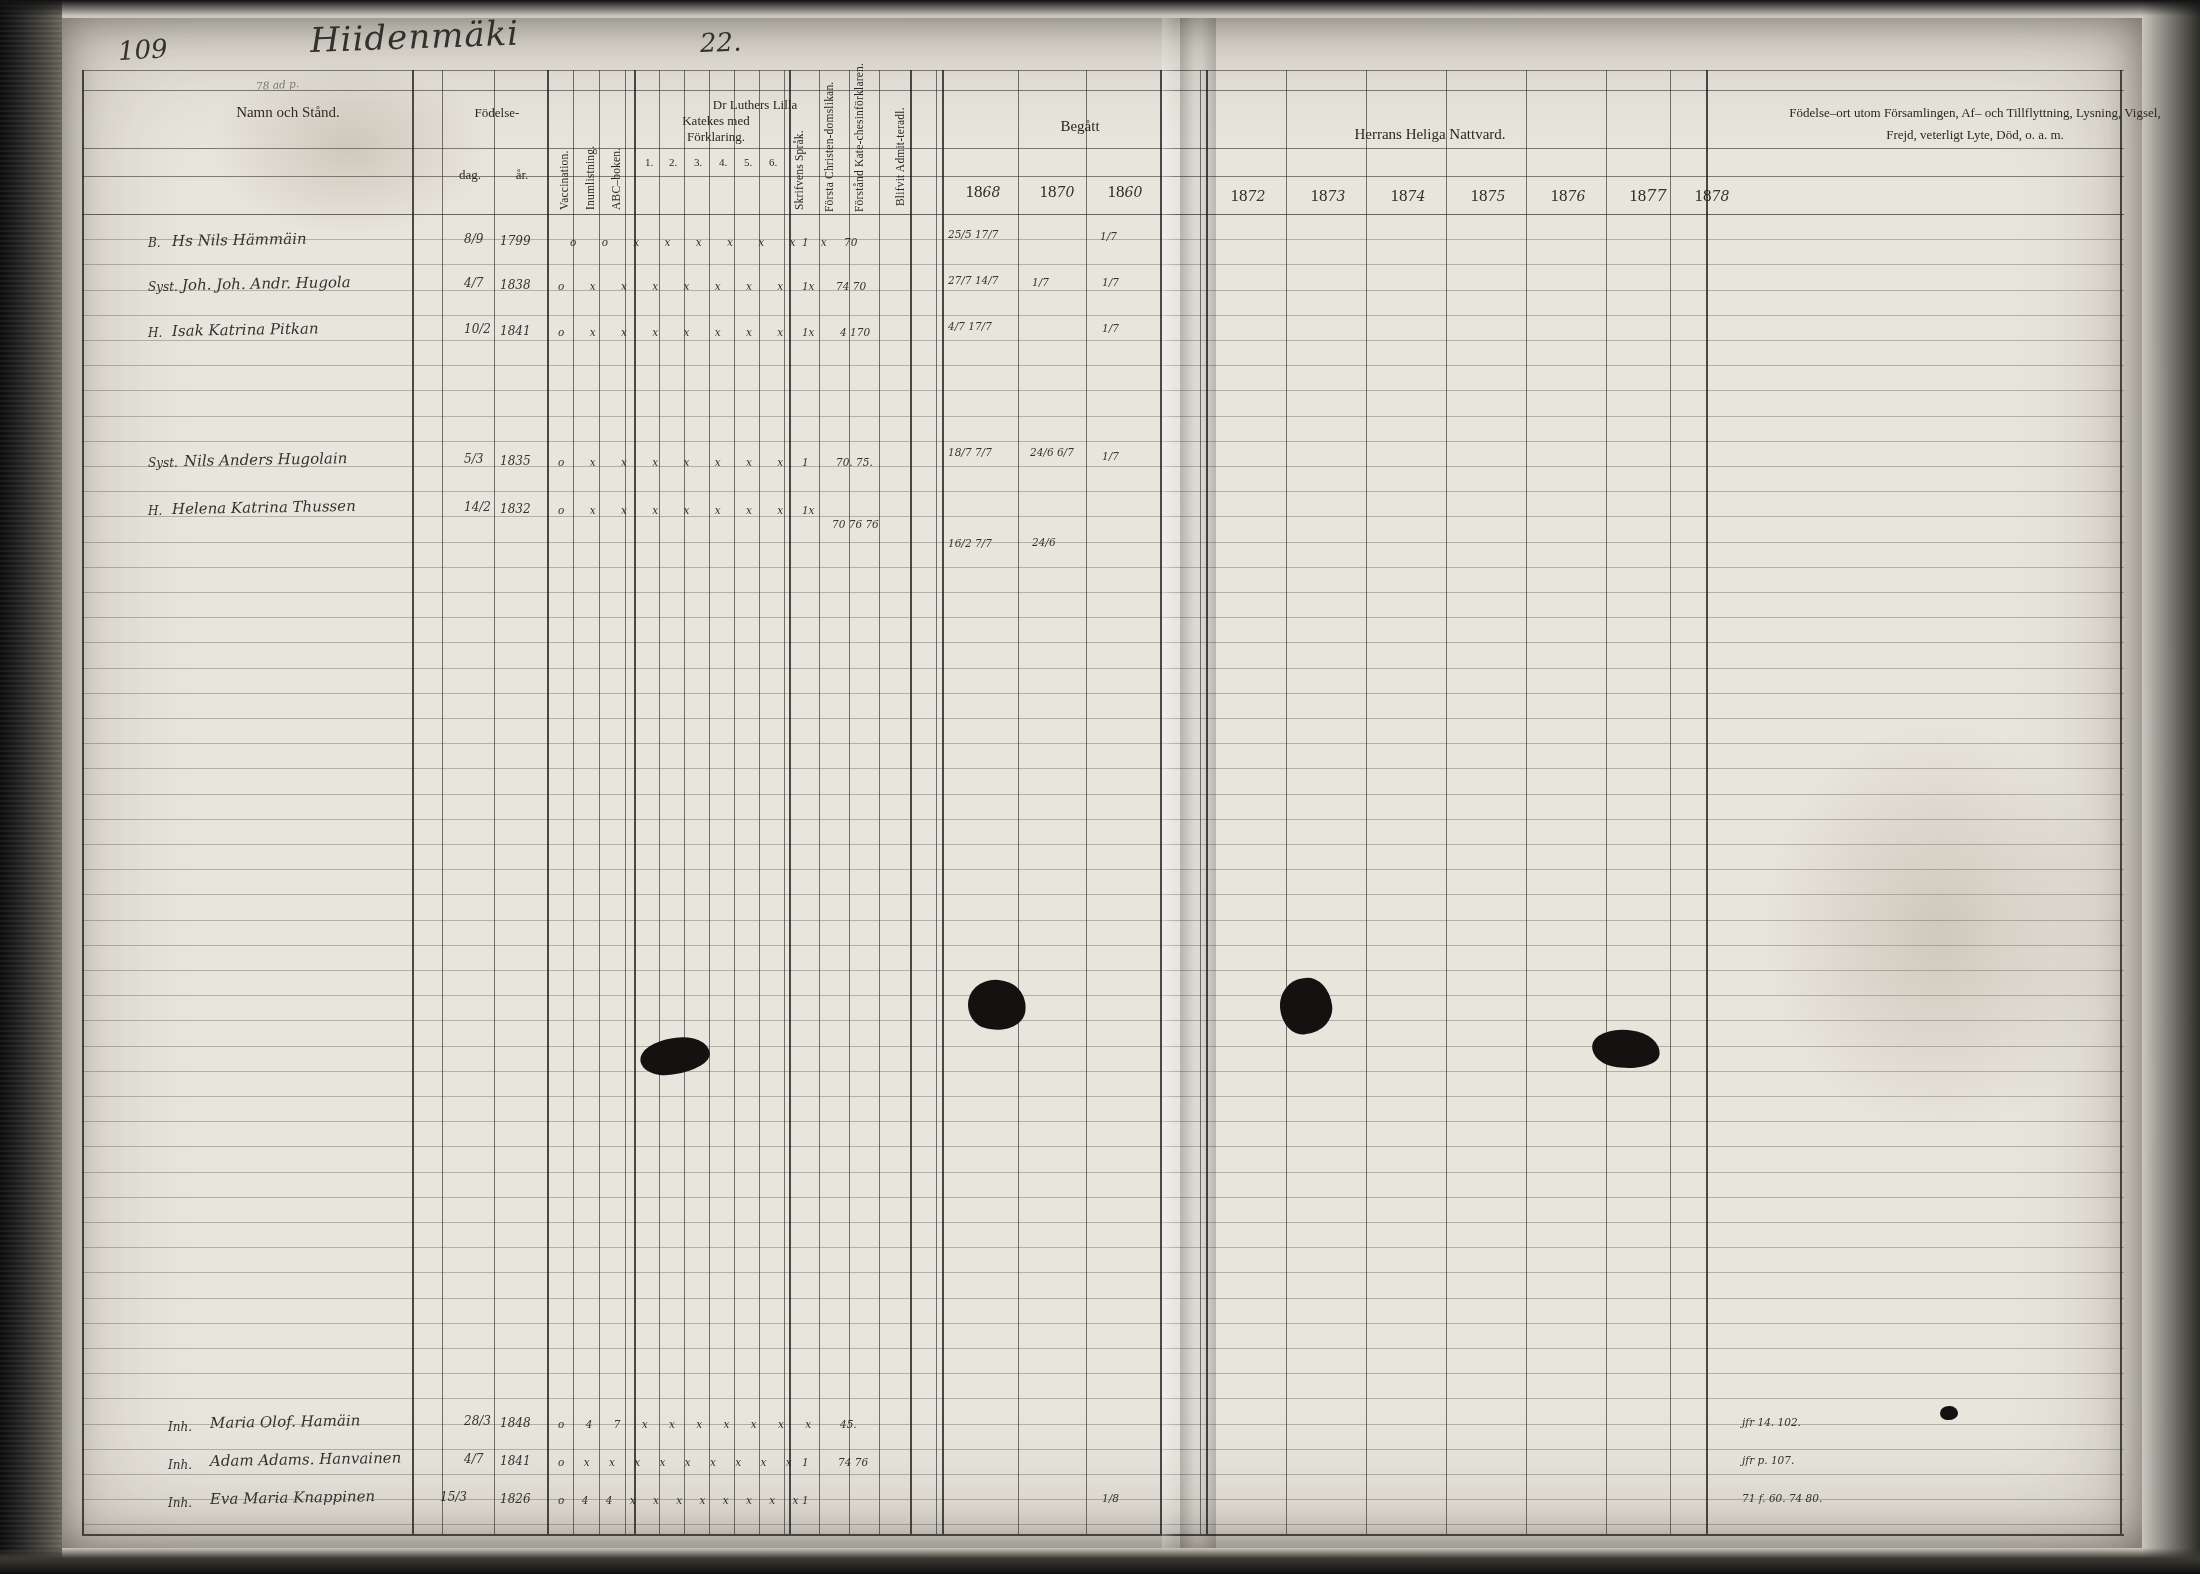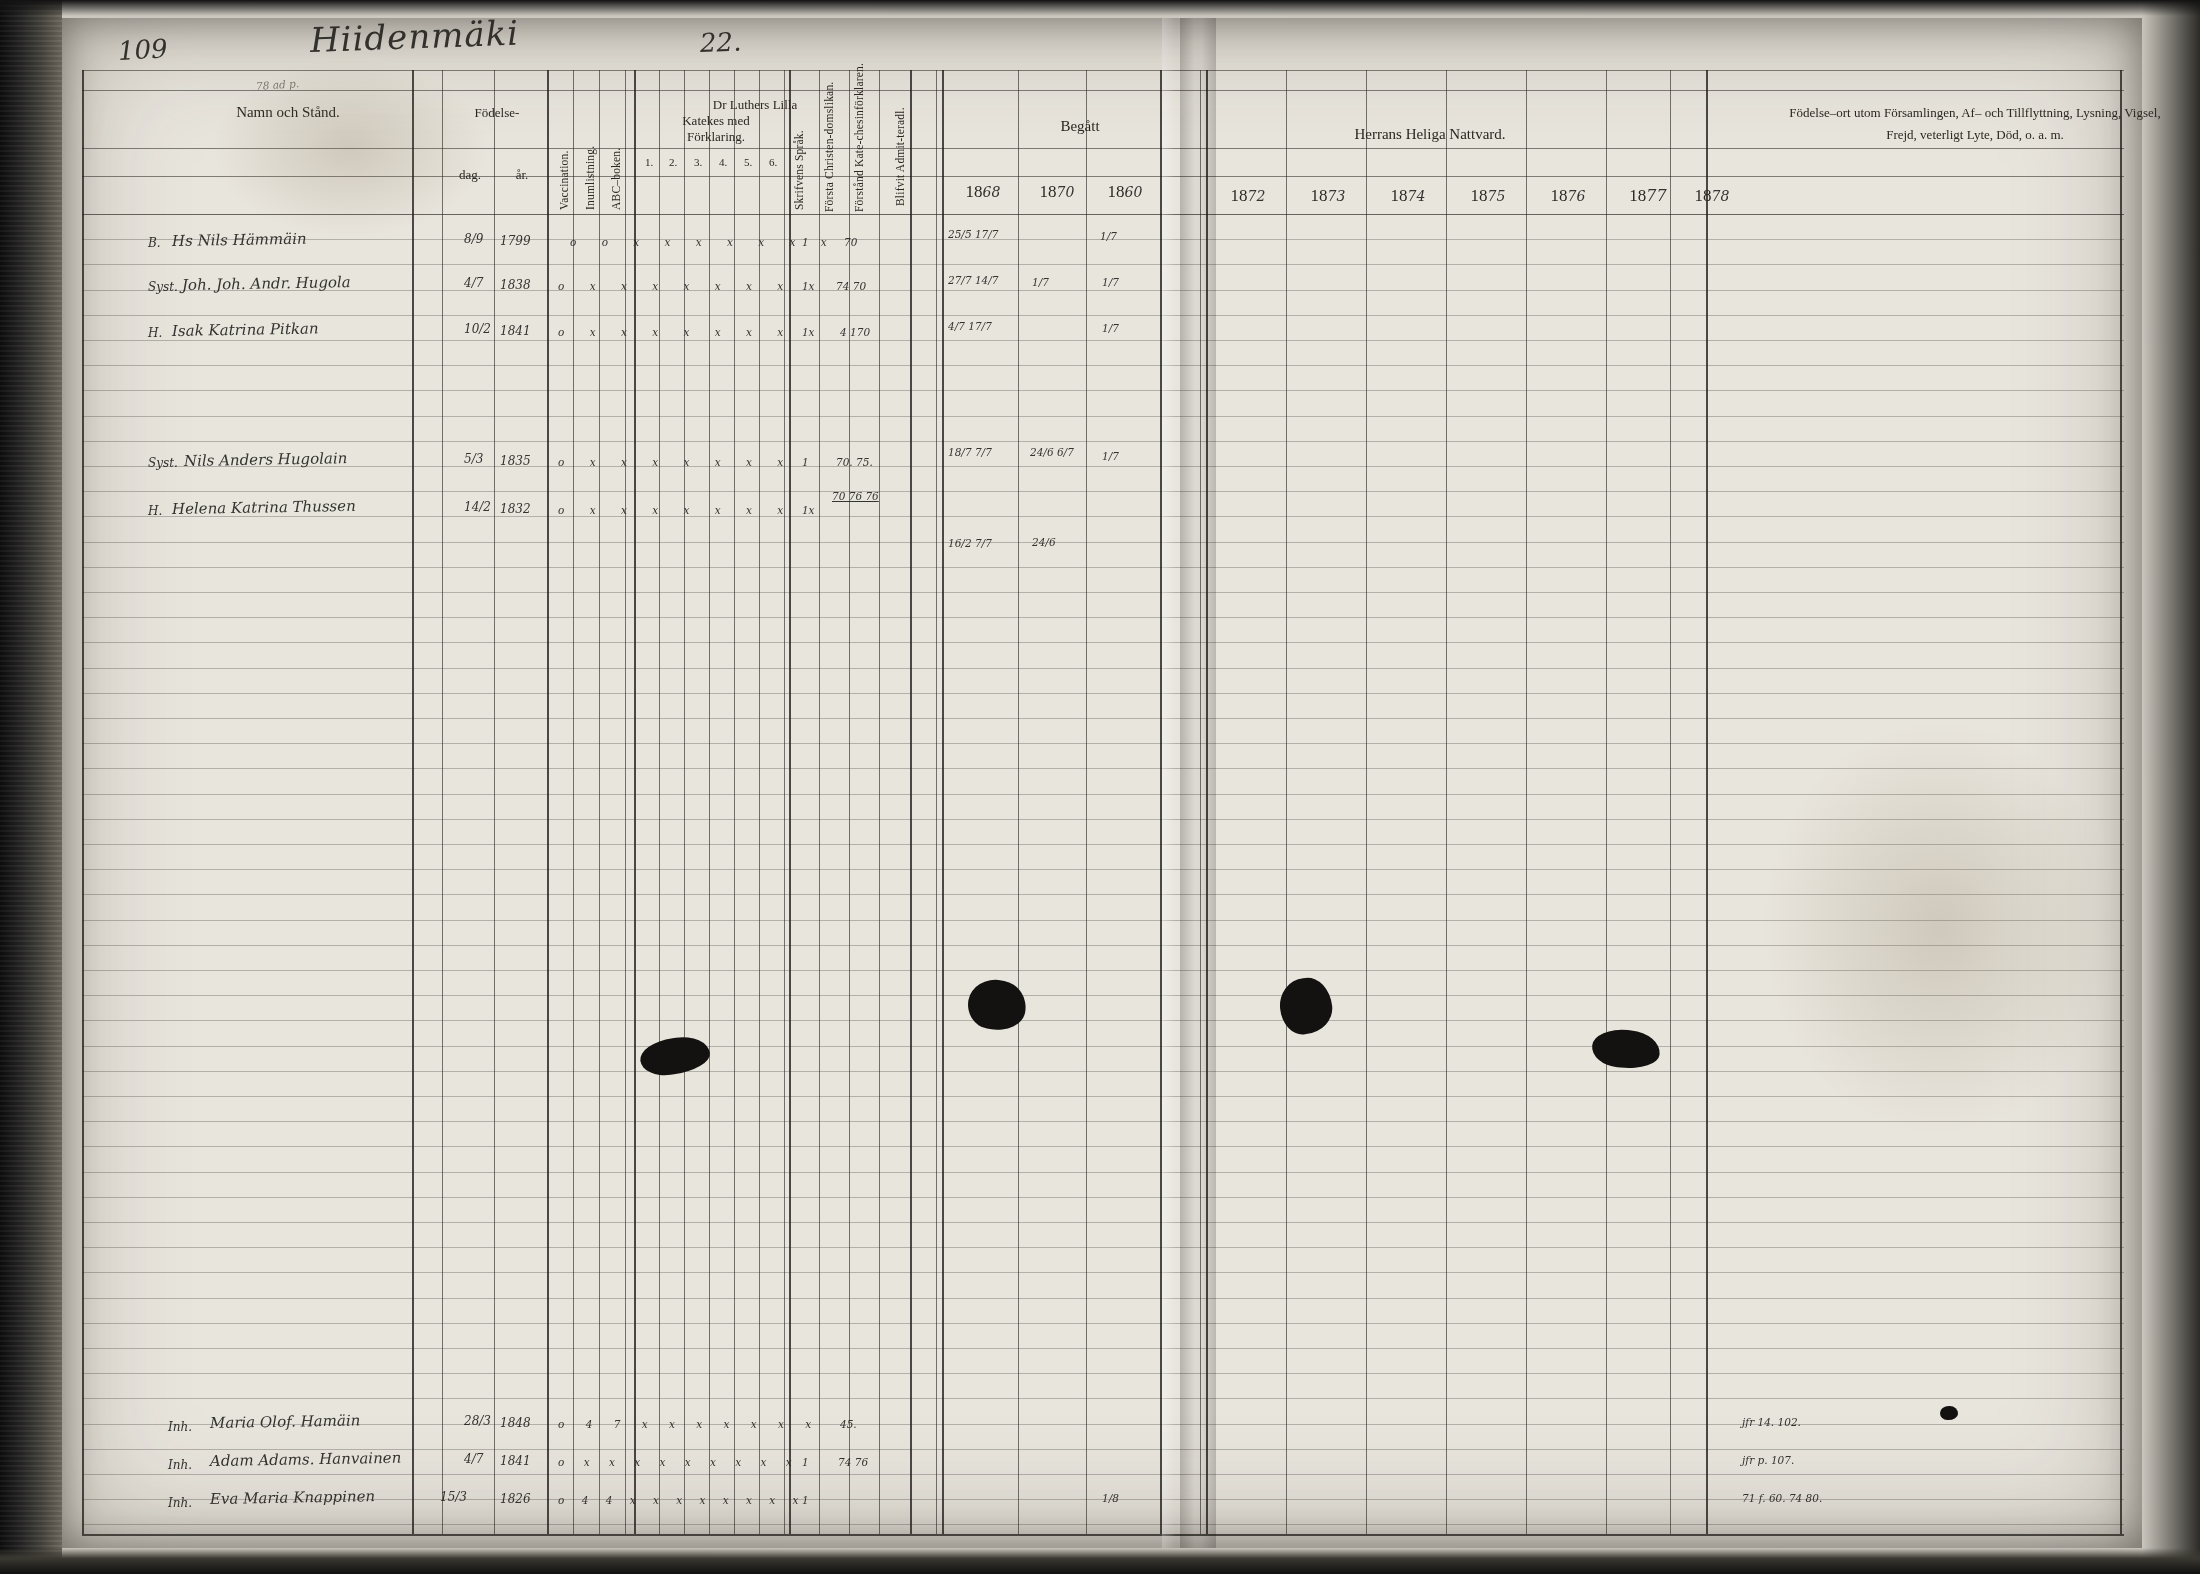--- a/index.html
+++ b/index.html
@@ -314,21 +314,21 @@
     <div class="hw xxs" style="left:888px;top:428px;">18/7  7/7</div>
     <div class="hw xxs" style="left:970px;top:428px;">24/6  6/7</div>
     <div class="hw xxs" style="left:1042px;top:432px;">1/7</div>
 
     <div class="hw xs" style="left:88px;top:486px;">H.</div>
     <div class="hw s" style="left:112px;top:482px;transform:rotate(-1deg);">Helena Katrina Thussen</div>
     <div class="hw xs" style="left:404px;top:482px;">14/2</div>
     <div class="hw xs" style="left:440px;top:484px;">1832</div>
     <div class="hw xxs" style="left:498px;top:486px;letter-spacing:11px;">o x x x x x x x x</div>
     <div class="hw xxs" style="left:742px;top:486px;">1</div>
-    <div class="hw xxs" style="left:772px;top:472px;text-decoration:underline;">70 76 76</div>
+    <div class="hw xxs" style="left:772px;top:500px;">70 76 76</div>
     <div class="hw xxs" style="left:888px;top:478px;margin-top:41px;">16/2  7/7</div>
     <div class="hw xxs" style="left:972px;top:478px;margin-top:40px;">24/6</div>
 
     <div class="hw xs" style="left:108px;top:1402px;">Inh.</div>
     <div class="hw s" style="left:150px;top:1396px;transform:rotate(-1deg);">Maria Olof. Hamäin</div>
     <div class="hw xs" style="left:404px;top:1396px;">28/3</div>
     <div class="hw xs" style="left:440px;top:1398px;">1848</div>
     <div class="hw xxs" style="left:498px;top:1400px;letter-spacing:9px;">o 4 7 x x x x x x x</div>
     <div class="hw xxs" style="left:780px;top:1400px;">45.</div>
     <div class="hw xxs" style="left:1682px;top:1398px;">jfr 14. 102.</div>

